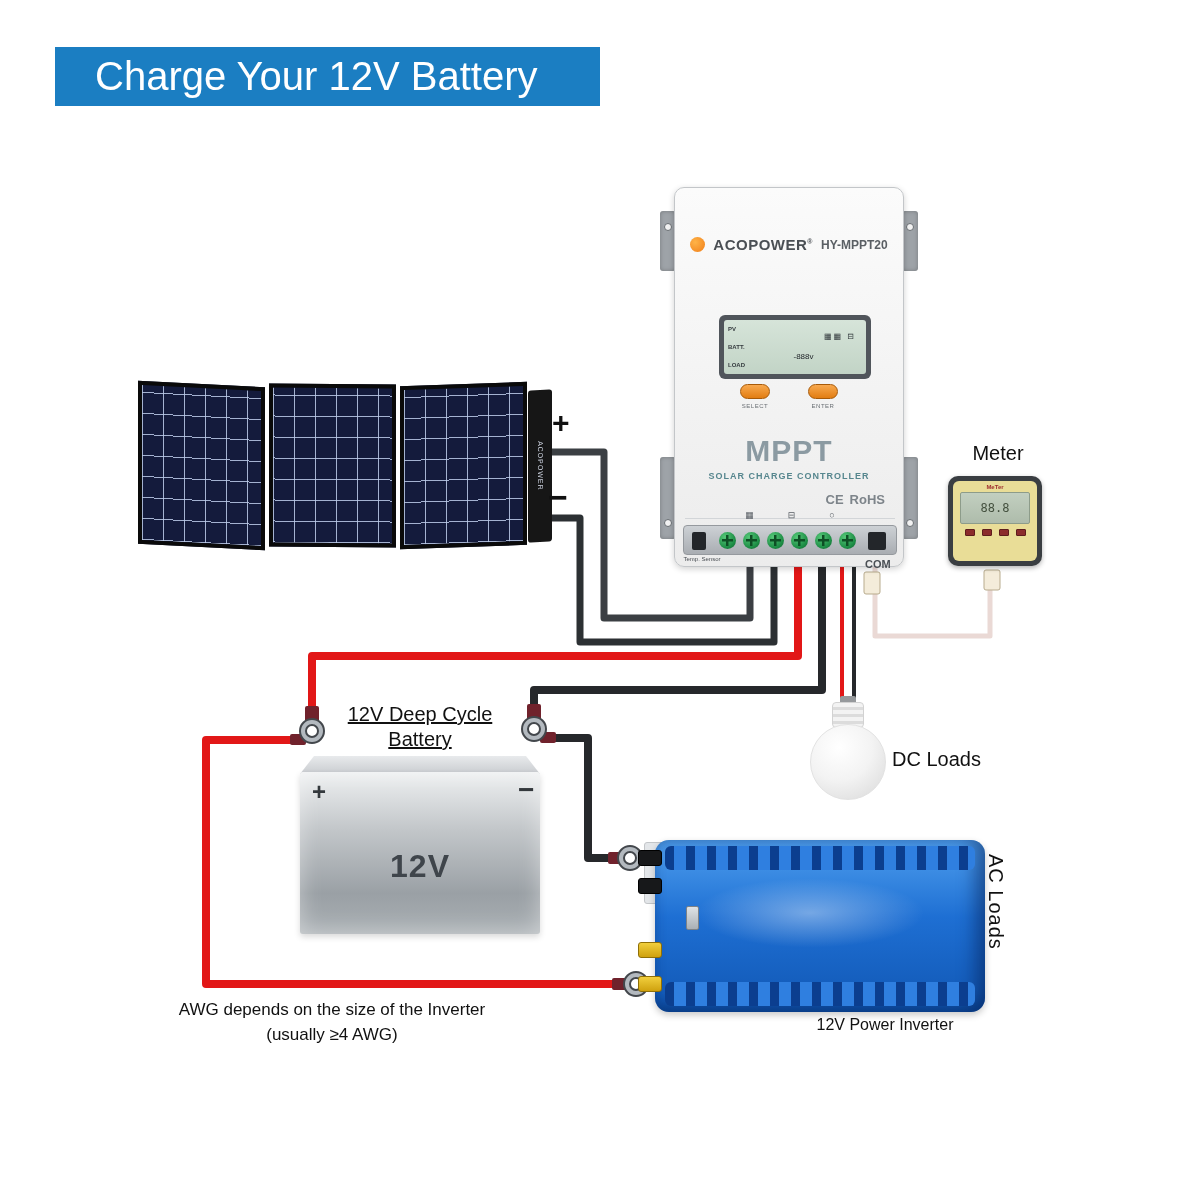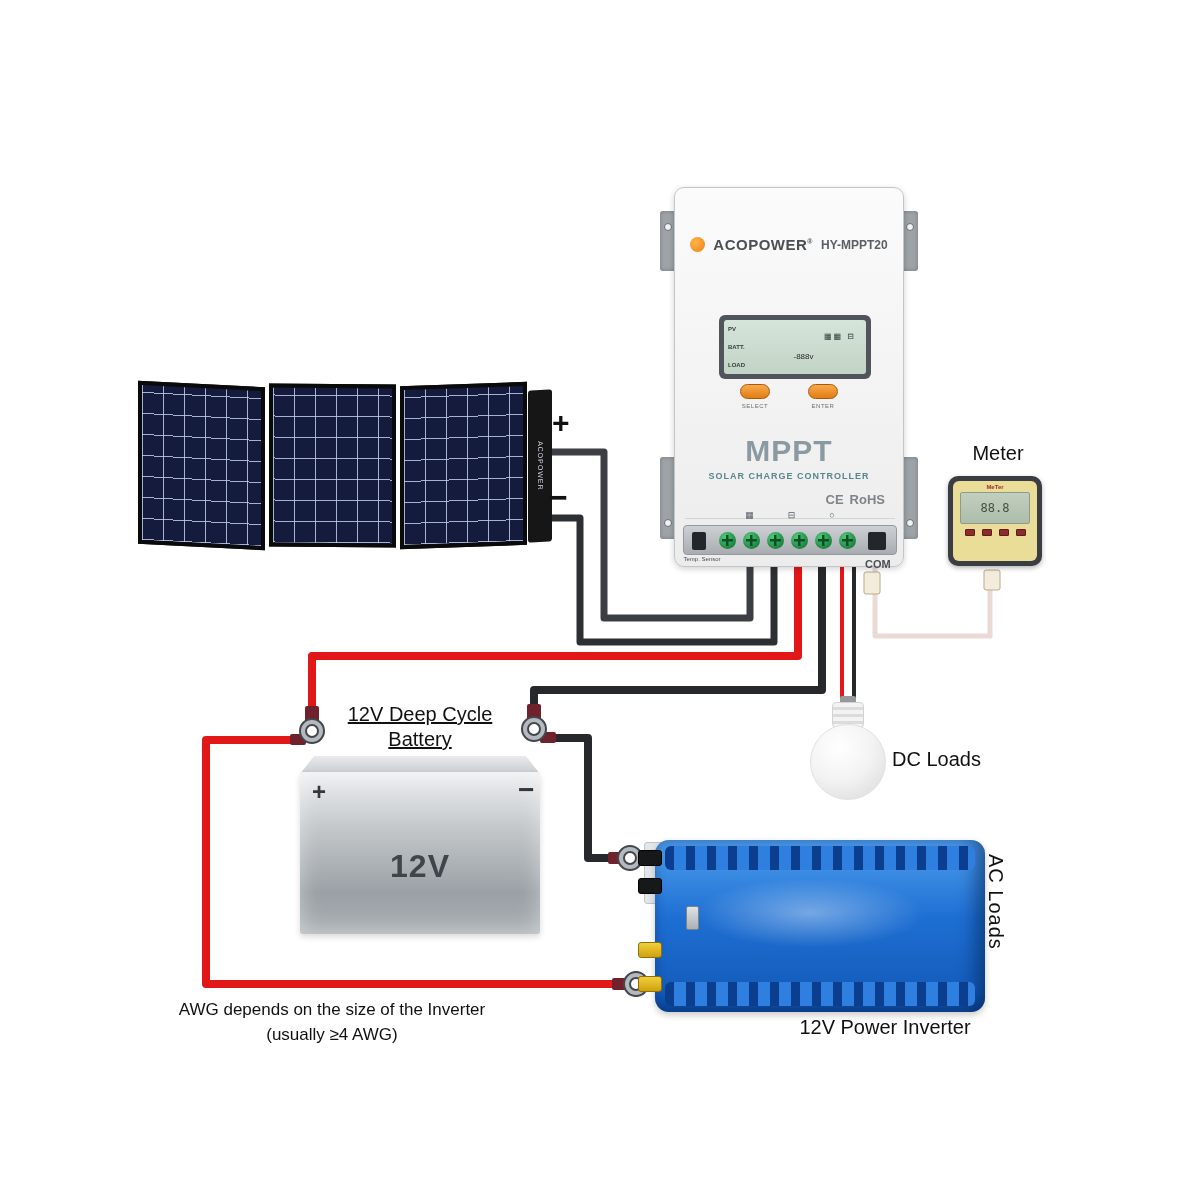--- a/index.html
+++ b/index.html
@@ -98,30 +98,33 @@
   .fins{position:absolute;left:10px;width:310px;height:24px;border-radius:6px;background:repeating-linear-gradient(90deg,#0b3e8f 0 9px,#2f7fe0 9px 21px);}
   #fins-top{top:6px;} #fins-bottom{bottom:6px;}
   #inv-gloss{position:absolute;left:40px;top:38px;width:230px;height:70px;background:radial-gradient(ellipse at center,rgba(255,255,255,.38),rgba(255,255,255,0) 70%);border-radius:50%;}
   .stud{position:absolute;width:24px;height:16px;border-radius:3px;}
   #stud-b1{left:638px;top:850px;background:#17181a;border:1px solid #000;}
   #stud-b2{left:638px;top:878px;background:#17181a;border:1px solid #000;}
   #stud-y1{left:638px;top:942px;background:linear-gradient(#f1cf3d,#cfa10e);border:1px solid #8f6f06;}
   #stud-y2{left:638px;top:976px;background:linear-gradient(#f1cf3d,#cfa10e);border:1px solid #8f6f06;}
   #inv-switch{left:686px;top:906px;width:13px;height:24px;background:linear-gradient(#dfe3e6,#aab0b5);border:1px solid #7d8287;border-radius:2px;}
   #ac-label{left:984px;top:854px;writing-mode:vertical-rl;font-size:20px;color:#111;letter-spacing:1px;height:140px;}
-  #inv-label{left:730px;top:1016px;width:310px;text-align:center;font-size:20px;color:#111;}
+  #inv-label{left:730px;top:1016px;width:310px;text-align:center;font-size:16px;color:#111;}
 
   
   #note{left:172px;top:998px;width:320px;text-align:center;font-size:17px;color:#111;line-height:1.45;}
 </style>
 </head>
 <body>
 
 <div id="canvas">
 
+  <div id="banner" class="abs">
+    <span>Charge Your 12V Battery</span>
+  </div>
 
   <div id="post-plus"></div>
   <div id="post-minus"></div>
 
   <svg id="wires" class="abs" width="1200" height="1200" viewBox="0 0 1200 1200">
     <path d="M550 452 L604 452 L604 618 L750 618 L750 566" fill="none" stroke="#3b3f43" stroke-width="7" stroke-linejoin="round"></path>
     <path d="M550 518 L580 518 L580 642 L774 642 L774 566" fill="none" stroke="#2c3033" stroke-width="7" stroke-linejoin="round"></path>
     <path d="M798 566 L798 656 L312 656 L312 722" fill="none" stroke="#e21717" stroke-width="8" stroke-linejoin="round"></path>
     <path d="M822 566 L822 690 L534 690 L534 720" fill="none" stroke="#26282b" stroke-width="8" stroke-linejoin="round"></path>
     <path d="M302 740 L206 740 L206 984 L624 984" fill="none" stroke="#e21717" stroke-width="8" stroke-linejoin="round"></path>

